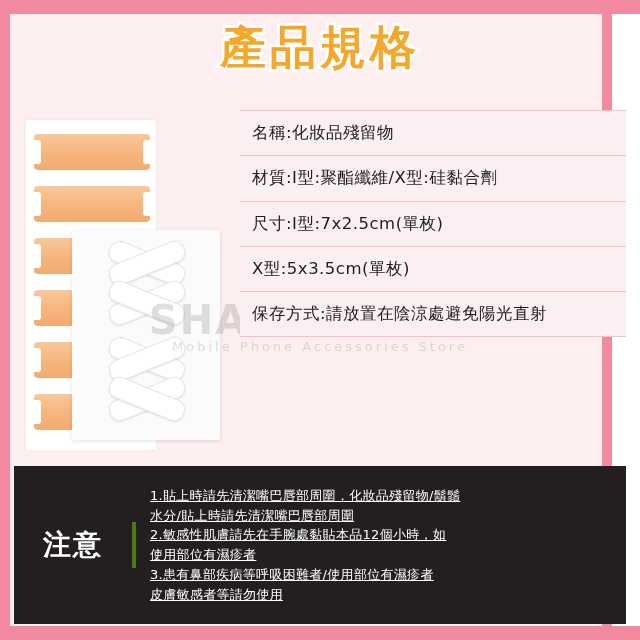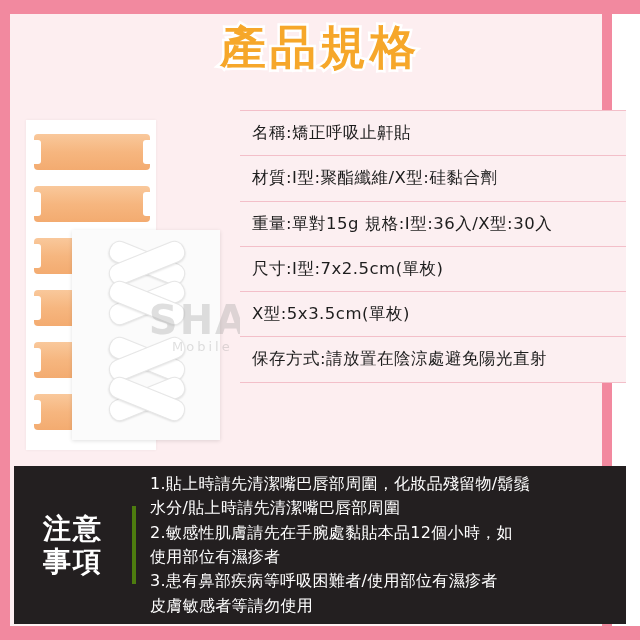--- a/index.html
+++ b/index.html
@@ -193,23 +193,24 @@
     text-align: center;
     font-size: 28px;
     font-weight: bold;
     line-height: 1.18;
     letter-spacing: 2px;
     border-right: 4px solid #4d7c0f;
     padding: 6px 0;
   }
   .notes-body {
     padding: 6px 10px 6px 14px;
-    font-size: 16px;
+    font-size: 13px;
     line-height: 1.52;
     letter-spacing: 0.3px;
+    text-decoration: underline;
   }
   .notes-body div { white-space: nowrap; }
 </style>
 </head>
 <body>
 
 <div class="page">
 
   <div class="top-bar"></div>
   <div class="bottom-bar"></div>
@@ -244,32 +245,30 @@
       </div>
     </div>
   </div>
 
   <div class="watermark">
     <div>SHARP CANDY</div>
     <div class="sub">Mobile Phone Accessories Store</div>
   </div>
 
   <div class="spec">
-    <div class="spec-row">名稱:矯正呼吸止鼾貼</div>
+    <div class="spec-row">名稱:化妝品殘留物</div>
     <div class="spec-row">材質:I型:聚酯纖維/X型:硅黏合劑</div>
-    <div class="spec-row">重量:單對15g  規格:I型:36入/X型:30入</div>
     <div class="spec-row">尺寸:I型:7x2.5cm(單枚)</div>
     <div class="spec-row">X型:5x3.5cm(單枚)</div>
     <div class="spec-row">保存方式:請放置在陰涼處避免陽光直射</div>
   </div>
 
   <div class="notes">
     <div class="notes-label">
       <div>注意</div>
-      <div>事項</div>
     </div>
     <div class="notes-body">
       <div>1.貼上時請先清潔嘴巴唇部周圍，化妝品殘留物/鬍鬚</div>
       <div>水分/貼上時請先清潔嘴巴唇部周圍</div>
       <div>2.敏感性肌膚請先在手腕處黏貼本品12個小時，如</div>
       <div>使用部位有濕疹者</div>
       <div>3.患有鼻部疾病等呼吸困難者/使用部位有濕疹者</div>
       <div>皮膚敏感者等請勿使用</div>
     </div>
   </div>

